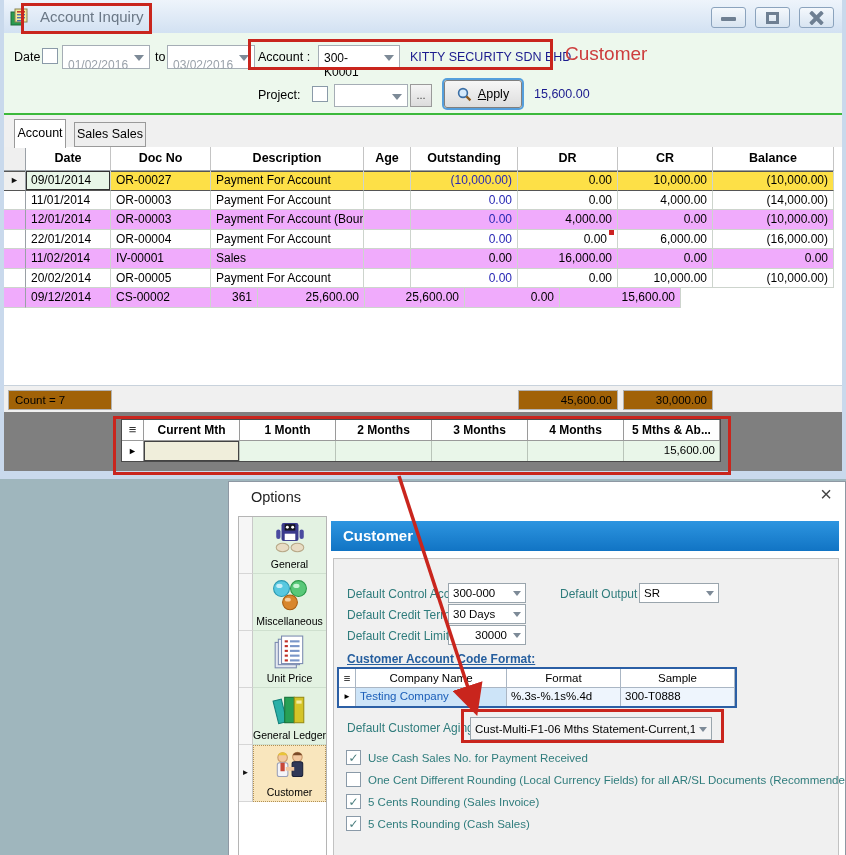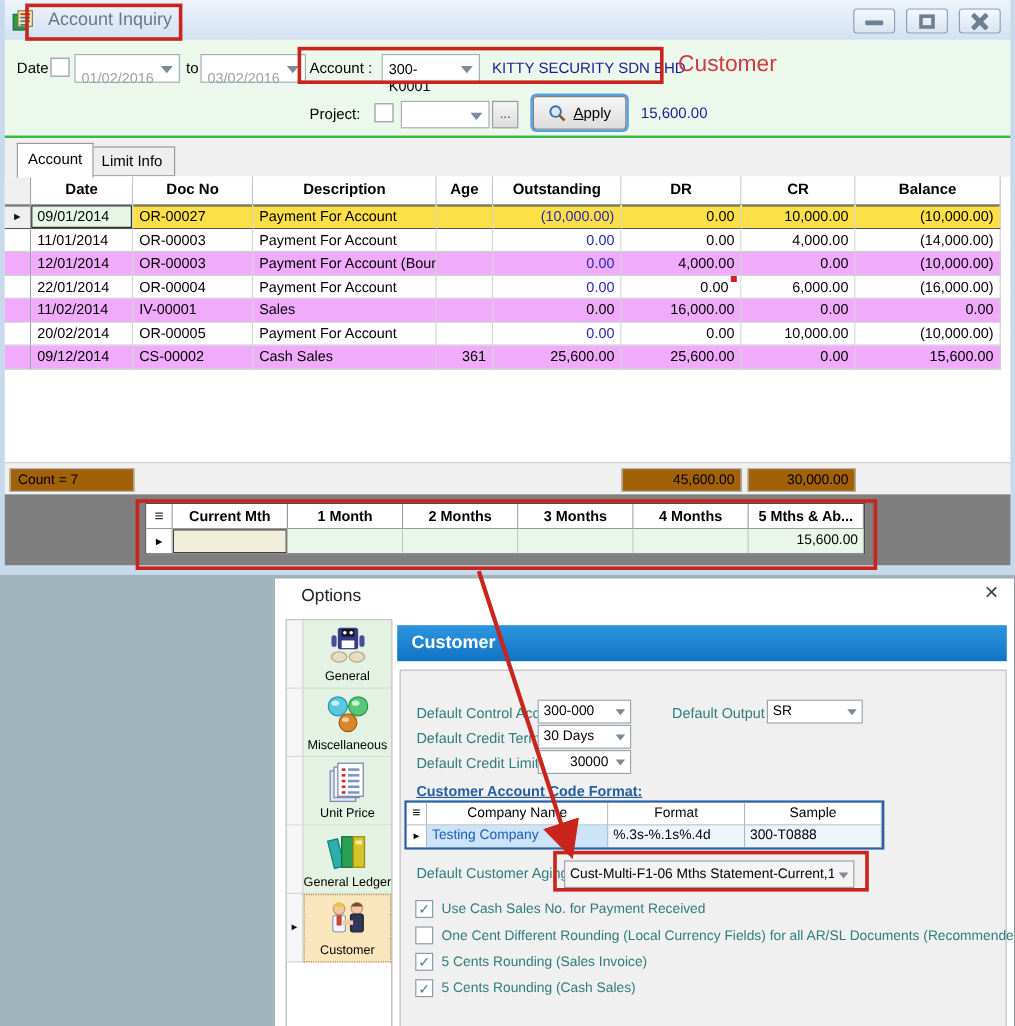--- a/index.html
+++ b/index.html
@@ -33,21 +33,21 @@
   .btn-browse { position:absolute; width:22px; height:23px; background:linear-gradient(#f5f5f5,#dcdcdc);
     border:1px solid #9a9a9a; font-size:11px; text-align:center; line-height:20px; color:#444; }
   .btn-apply { position:absolute; width:78px; height:28px; background:linear-gradient(#f6f6f6,#dddddd);
     border:1px solid #7f7f7f; border-radius:3px; box-shadow:0 0 0 2px #559fdc;
     display:flex; align-items:center; justify-content:center; gap:6px; font-size:12.5px; }
   .btn-apply u { text-decoration:underline; }
   .greenline { position:absolute; left:4px; top:113px; width:838px; height:2px; background:#3cb93c; }
 
   .tabstrip { position:absolute; left:4px; top:115px; width:838px; height:32px; background:#f0f0f0; }
   .tab { position:absolute; font-size:12.5px; text-align:center; border:1px solid #9a9a9a; }
-  .tab.active { left:10px; top:4px; width:64px; height:29px; background:#fff; border-bottom:none; line-height:26px; z-index:2; }
+  .tab.active { left:10px; top:4px; width:52px; height:29px; background:#fff; border-bottom:none; line-height:26px; z-index:2; }
   .tab.inactive { left:70px; top:7px; width:72px; height:25px; background:#eeeeee; line-height:23px; }
 
   .tablearea { position:absolute; left:4px; top:147px; width:838px; height:238px; background:#fff; }
   .trow, .throw { display:flex; }
   .throw { height:24px; }
   .trow { height:19.5px; }
   .cell { border-right:1px solid #cdd4cd; overflow:hidden; white-space:nowrap; }
   .hcell { border-right:1px solid #c4c4c4; border-bottom:1px solid #9aa0a6; background:#fff;
     font-weight:bold; font-size:12.5px; text-align:center; line-height:23px; }
   .hind { background:#efefef; border-right:1px solid #9aa0a6; border-bottom:1px solid #9aa0a6; }
@@ -194,21 +194,21 @@
         </svg>
         <span><u>A</u><span id="apply-rest">pply</span></span>
       </div>
       <span class="flabel navy" style="left:530px;top:54px;">15,600.00</span>
     </div>
 
     <div class="greenline"></div>
 
     <div class="tabstrip" id="tabs">
         <div class="tab active">Account</div>
-        <div class="tab inactive">Limit Info</div>
+        <div class="tab inactive">Sales Sales</div>
       </div>
 
     <div class="tablearea">
       <div class="throw" id="thead">
           <div class="cell hind c0"></div>
           <div class="cell hcell c1">Date</div>
           <div class="cell hcell c2">Doc No</div>
           <div class="cell hcell c3">Description</div>
           <div class="cell hcell c4">Age</div>
           <div class="cell hcell c5">Outstanding</div>
@@ -280,21 +280,20 @@
             <div class="cell c4 num"></div>
             <div class="cell c5 num blue">0.00</div>
             <div class="cell c6 num">0.00</div>
             <div class="cell c7 num">10,000.00</div>
             <div class="cell c8 num">(10,000.00)</div>
           </div>
           <div class="trow green">
             <div class="cell rind c0"></div>
             <div class="cell c1 tl">09/12/2014</div>
             <div class="cell c2 tl">CS-00002</div>
-            <div class="cell c3 tl">Cash Sales</div>
             <div class="cell c4 num">361</div>
             <div class="cell c5 num">25,600.00</div>
             <div class="cell c6 num">25,600.00</div>
             <div class="cell c7 num">0.00</div>
             <div class="cell c8 num">15,600.00</div>
           </div>
         </div>
     </div>
 
     <div class="countbar">

